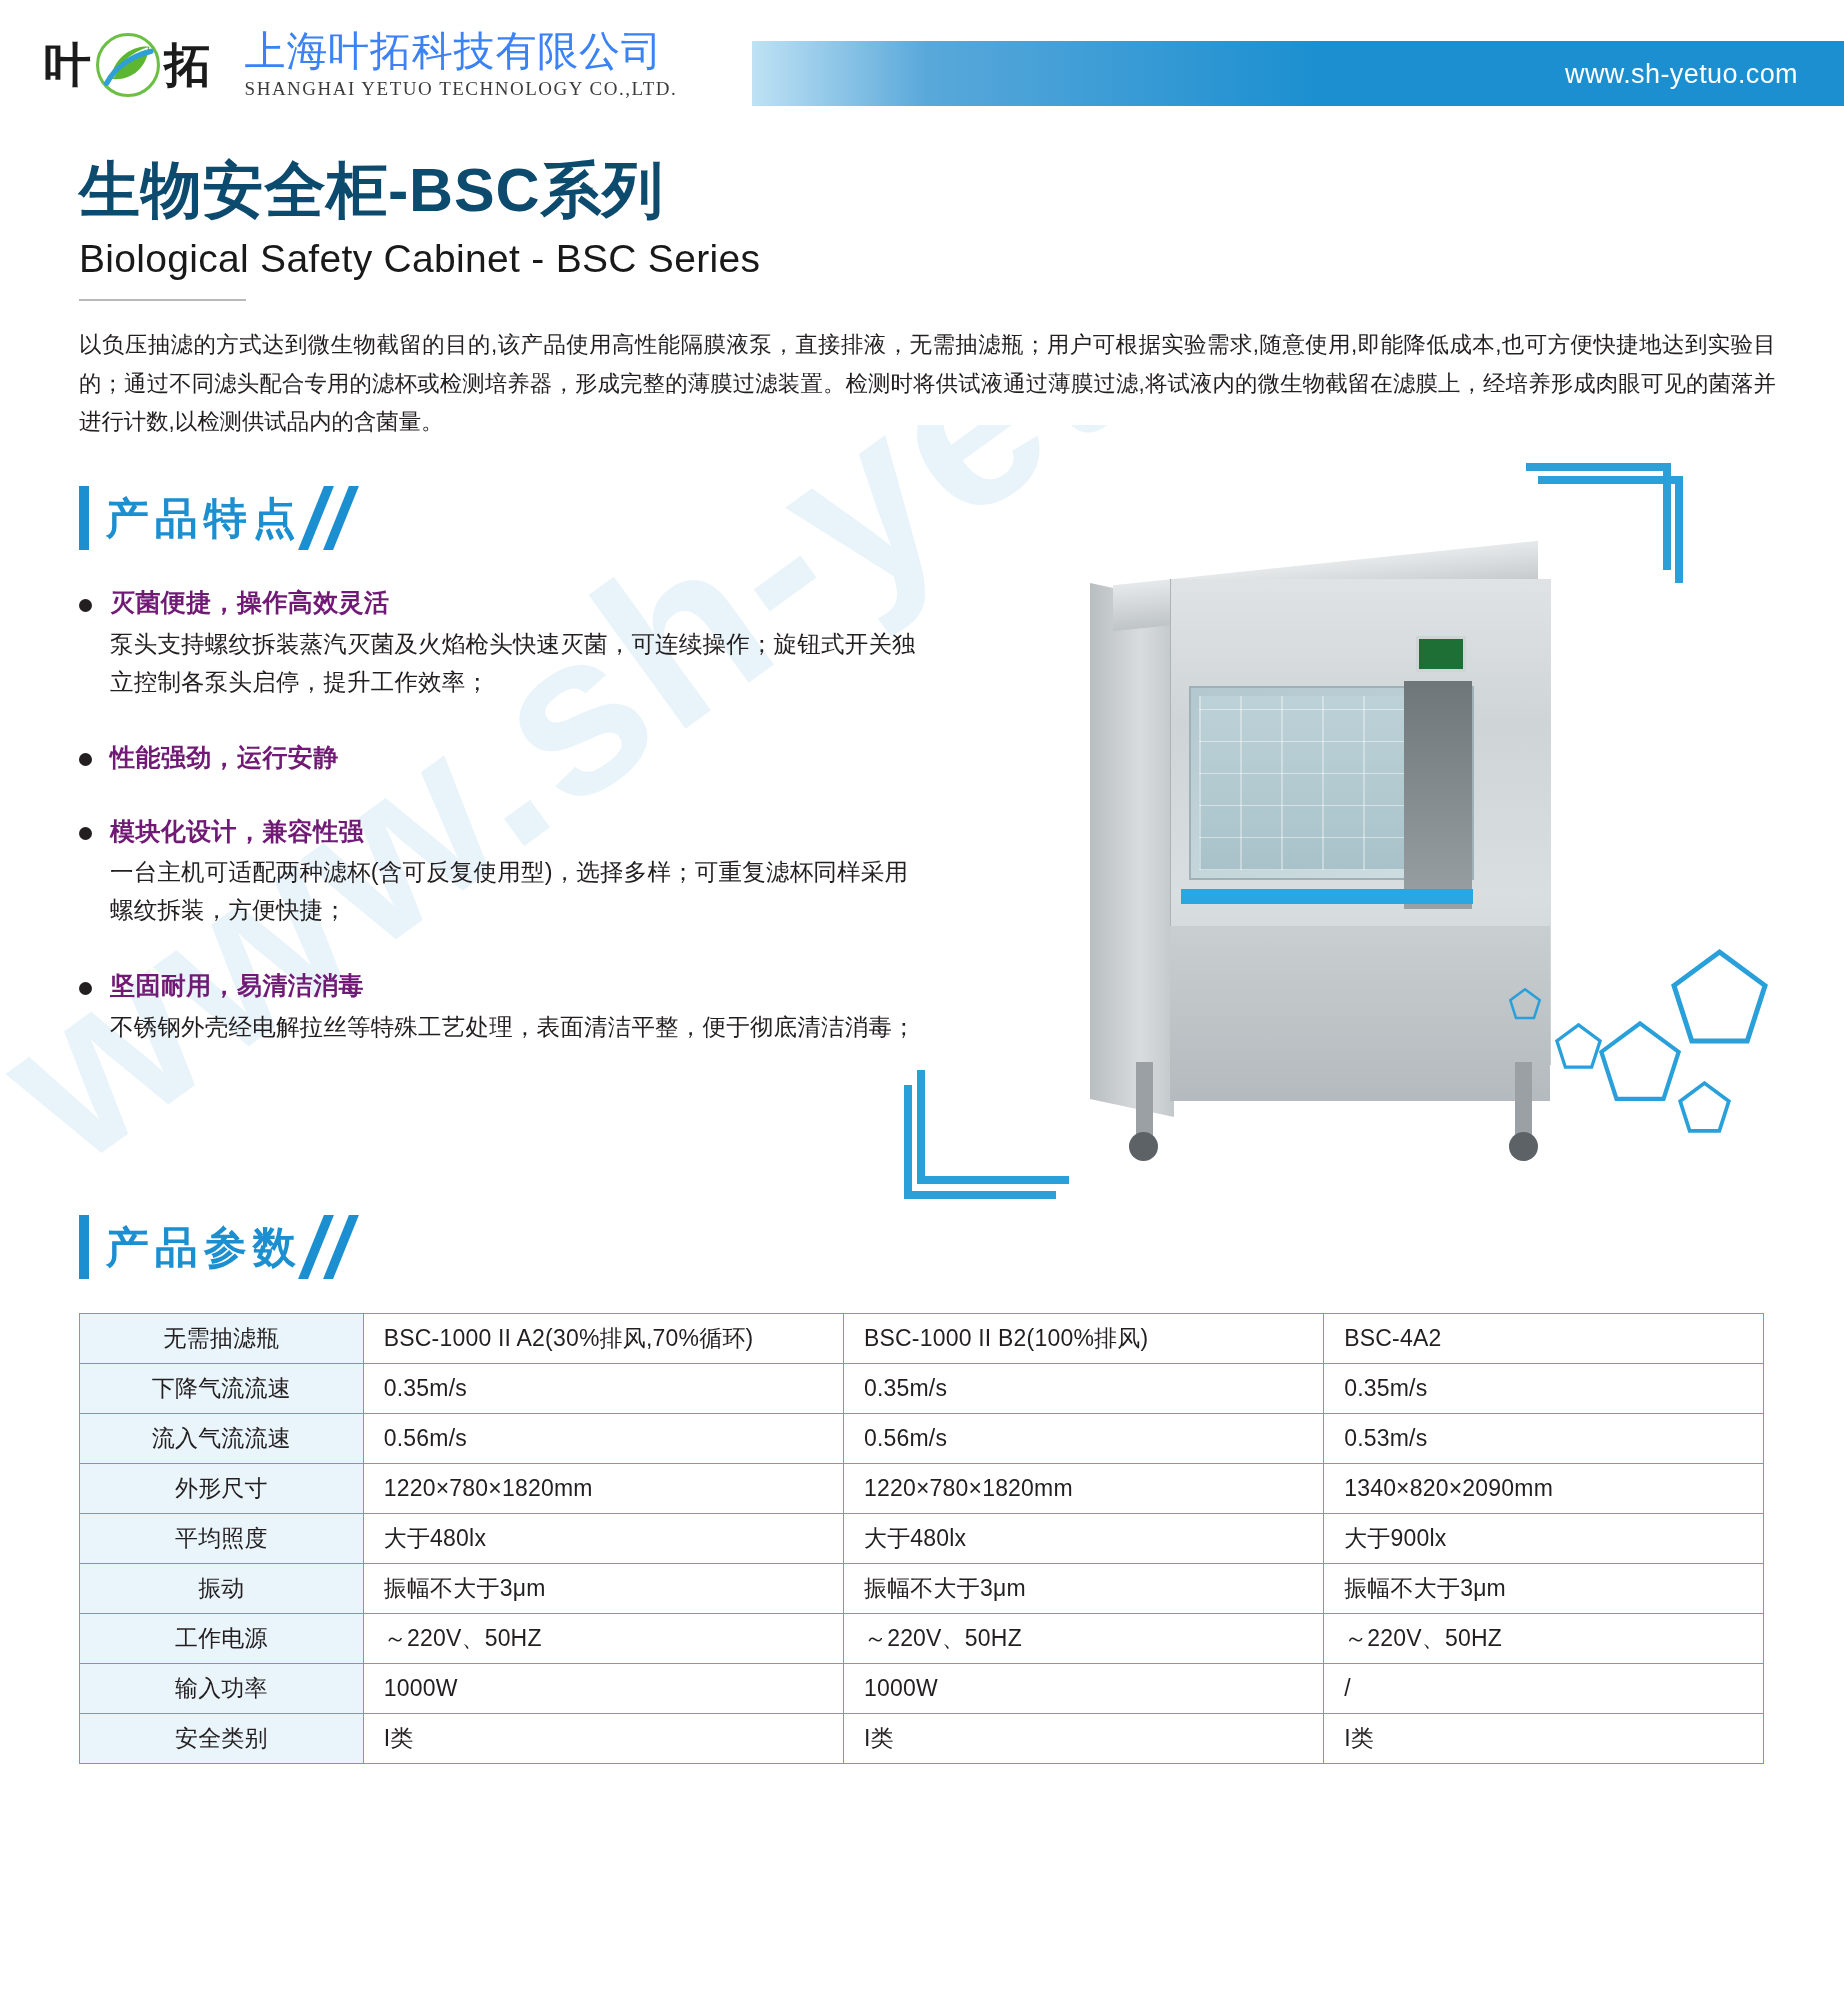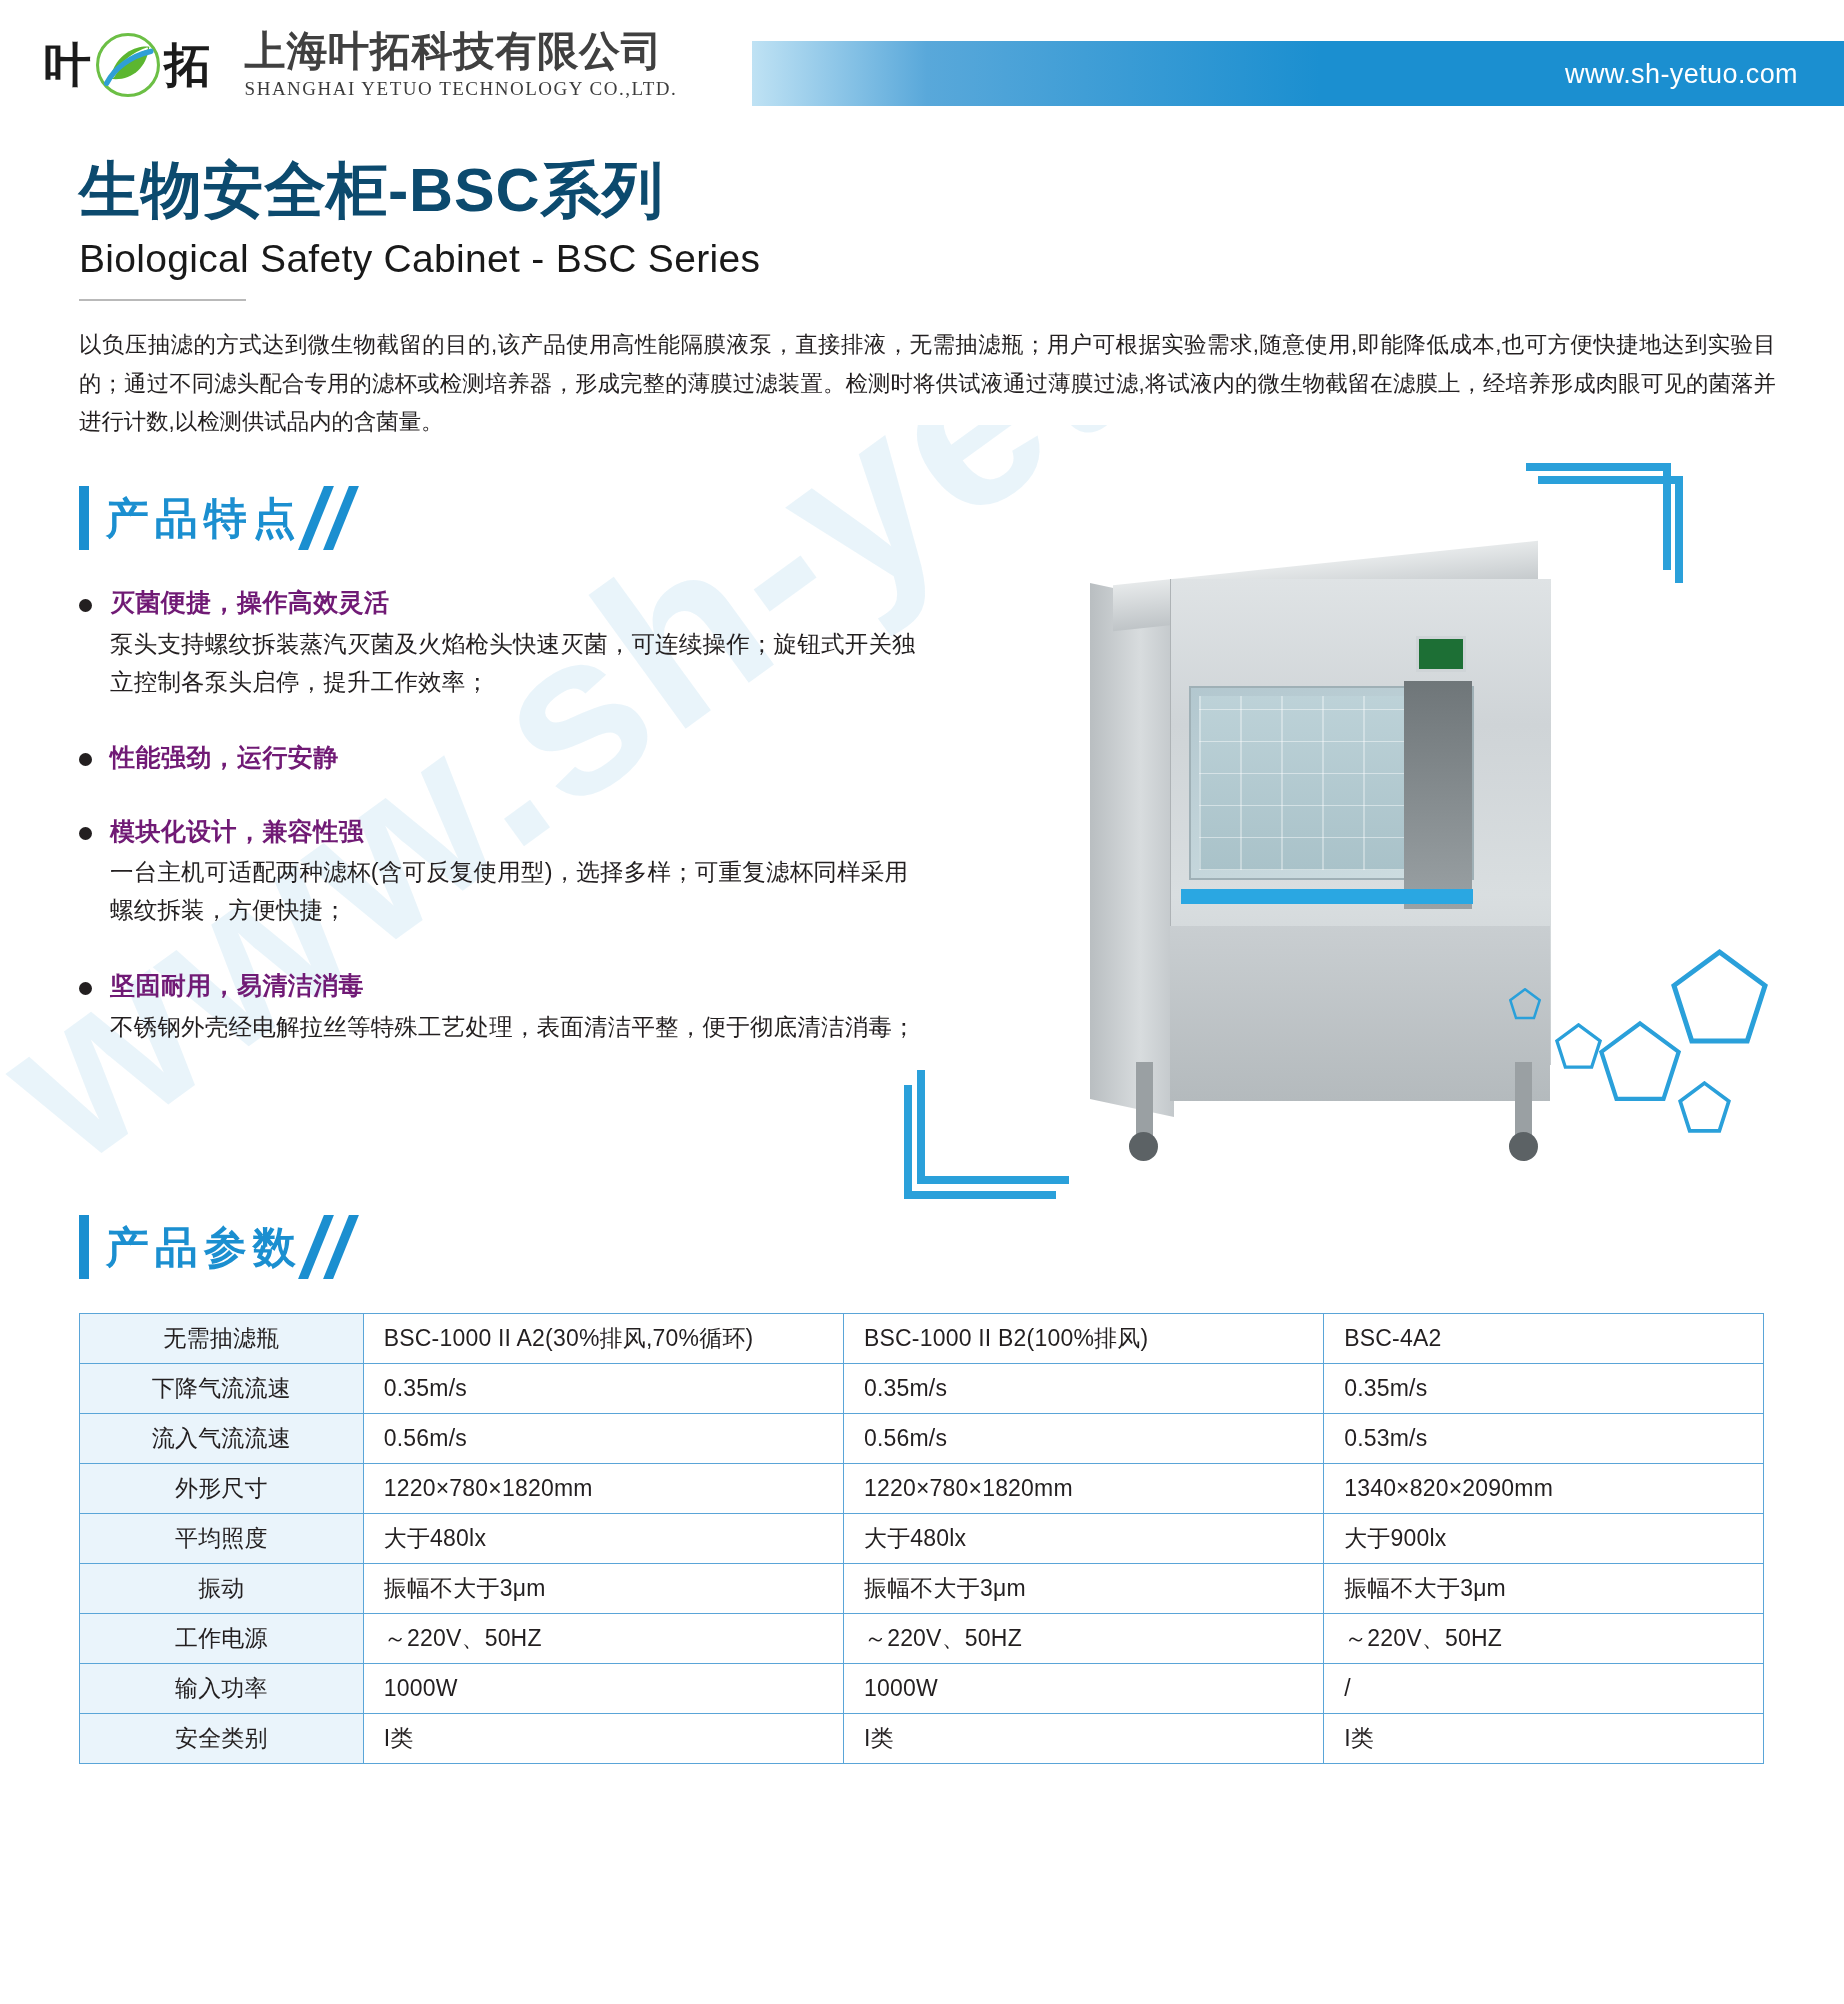--- a/index.html
+++ b/index.html
@@ -77,22 +77,22 @@
   }
   .logo-leaf svg { display:block; }
   .logo-text {
     margin-left: 10.6px;
     display: flex;
     flex-direction: column;
     justify-content: center;
   }
   .logo-text .cn {
     font-size: 41px;
-    font-weight: bold;
-    color: #404040;
+    font-weight: normal;
+    color: #3b82f6;
     letter-spacing: 0.8px;
     line-height: 1.12;
   }
   .logo-text .en {
     font-size: 19px;
     color: #3c3c3c;
     letter-spacing: 1.5px;
     line-height: 1.2;
     margin-top: 3px;
     font-family: "Liberation Serif", serif;

